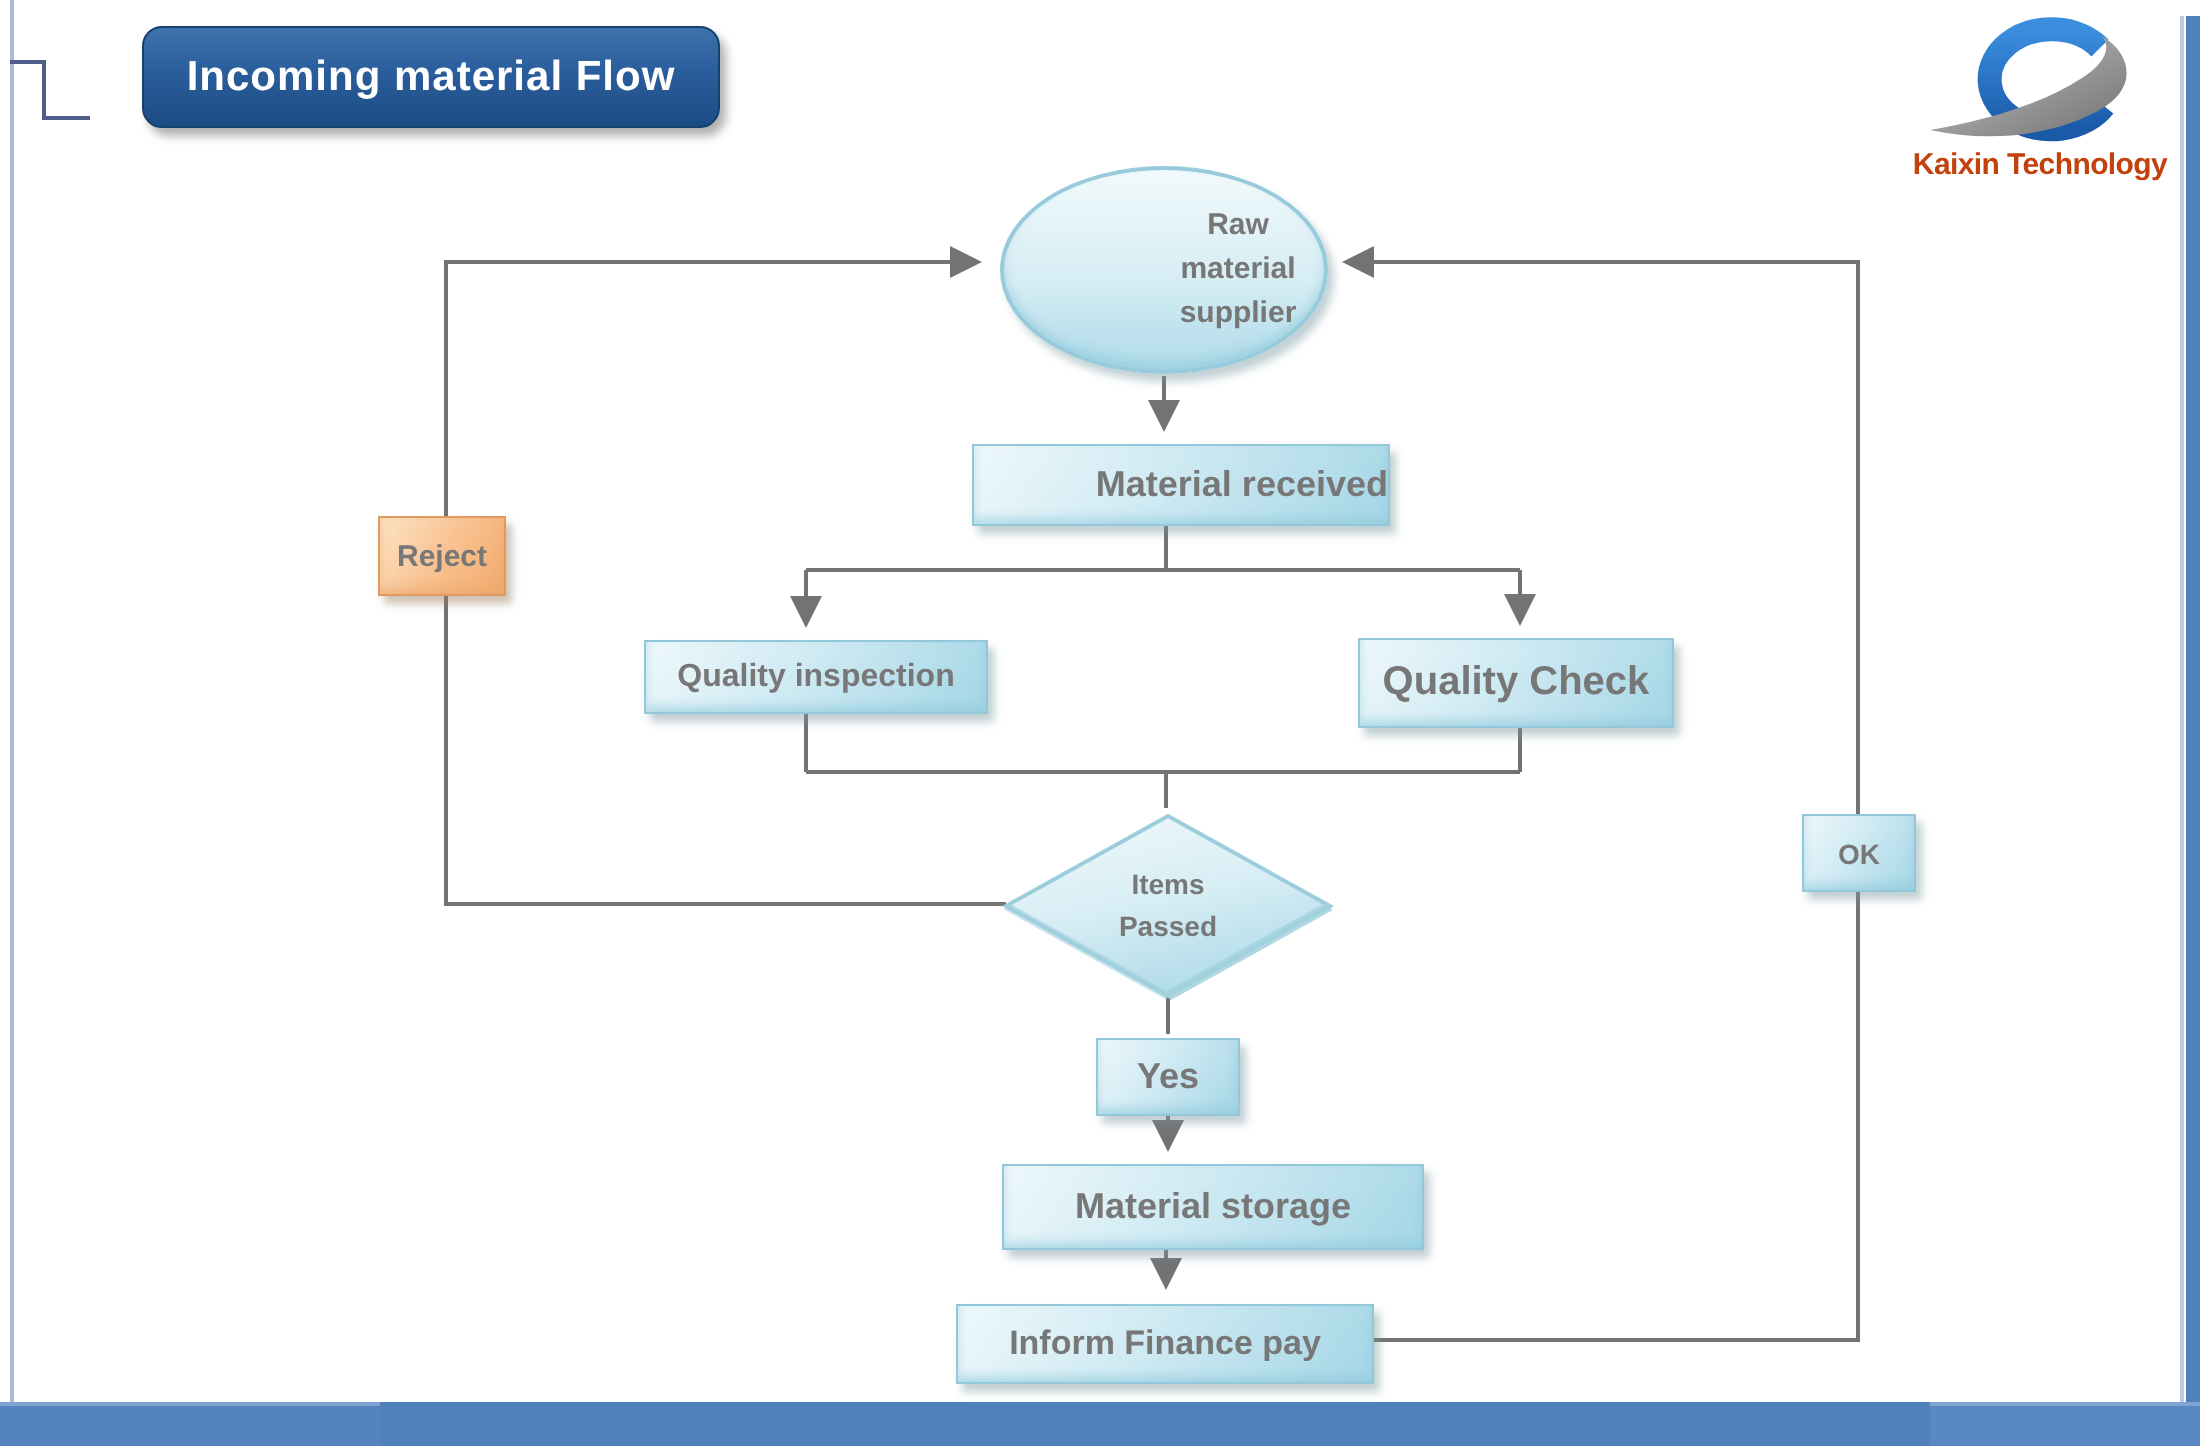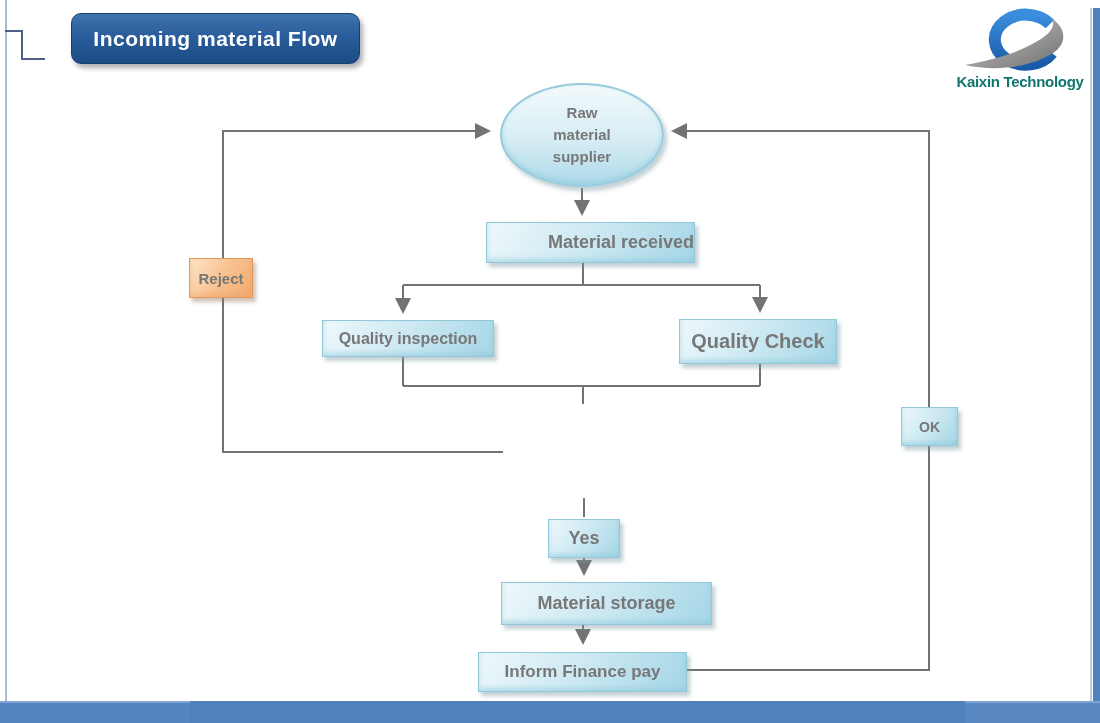--- a/index.html
+++ b/index.html
@@ -18,36 +18,36 @@
   
   .title-box{
     position:absolute;left:43px;top:13px;width:287px;height:49px;border-radius:10px;
     background:linear-gradient(180deg,#3e73ad 0%,#2a5d9b 45%,#1c4c85 100%);
     border:1px solid #16406e;box-shadow:3px 4px 5px rgba(60,60,60,.4);
     display:flex;align-items:center;justify-content:center;margin-left:28px;
   }
   .title-box span{color:#ffffff;font-size:21px;font-weight:bold;letter-spacing:.5px;}
   
   .logo{position:absolute;left:953px;top:8px;width:134px;height:85px;text-align:center;}
-  .logo-text{margin-top:-3px;font-size:15px;font-weight:bold;color:#0f766e;letter-spacing:-0.3px;}
+  .logo-text{margin-top:-3px;font-size:15px;font-weight:bold;color:#c2410c;letter-spacing:-0.3px;}
   
   .connector-layer{position:absolute;left:0;top:0;width:1100px;height:723px;z-index:1;pointer-events:none;}
   
   .shape{
     position:absolute;z-index:2;box-sizing:border-box;
     display:flex;align-items:center;justify-content:center;text-align:center;
     color:#777777;font-weight:bold;
     background:linear-gradient(125deg,#eef8fb 0%,#cfeaf3 45%,#a5d6e6 100%);
     border:1px solid #93c8da;
     box-shadow:3px 4px 4px rgba(120,150,160,.45), inset 0 -3px 5px rgba(140,200,218,.55);
   }
   .shape.ellipse{
     border-radius:50%;
     background:linear-gradient(180deg,#f2fafc 0%,#d6edf4 55%,#aedae9 100%);
-    border:2px solid #97cadb;line-height:1.45;
+    border:2px solid #97cadb;line-height:1.45;justify-content:flex-end;
   }
   .shape.orange{
     background:linear-gradient(125deg,#fde4c6 0%,#f8c291 50%,#f2a96c 100%);
     border:1px solid #e09a60;
     box-shadow:3px 4px 4px rgba(150,120,90,.45), inset 0 -3px 5px rgba(235,165,105,.55);
   }
   .diamond-wrap{position:absolute;z-index:2;}
   .diamond-label{
     position:absolute;left:0;top:0;width:100%;height:100%;
     display:flex;align-items:center;justify-content:center;text-align:center;
@@ -140,20 +140,37 @@
   </div>
 
   <div class="shape" style="left:679px;top:319px;width:158px;height:45px;font-size:20px;">
     <span>Quality Check</span>
   </div>
 
   <div class="shape" style="left:901px;top:379px;width:57px;height:39px;font-size:14px;margin-top:28px;">
     <span>OK</span>
   </div>
 
+  <div class="diamond-wrap" style="left:501px;top:406px;width:166px;height:94px;">
+    <svg width="166" height="94" viewBox="0 0 166 94">
+      <defs>
+        <linearGradient id="diaG" x1="0" y1="0" x2="0.4" y2="1">
+          <stop offset="0" stop-color="#f0f9fc"></stop>
+          <stop offset="0.55" stop-color="#d8eef5"></stop>
+          <stop offset="1" stop-color="#b3dcea"></stop>
+        </linearGradient>
+      </defs>
+      <polygon points="83,2 164,47 83,92 2,47" fill="url(#diaG)" stroke="#9bcddd" stroke-width="2"></polygon>
+      <path d="M 164,47 L 83,92" fill="none" stroke="#a3d1de" stroke-width="5" opacity="0.85"></path>
+      <path d="M 83,92 L 2,47" fill="none" stroke="#a3d1de" stroke-width="4" opacity="0.6"></path>
+    </svg>
+    <div class="diamond-label">
+      <span>Items Passed</span>
+    </div>
+  </div>
 
   <div class="shape" style="left:548px;top:519px;width:72px;height:39px;font-size:18px;">
     <span>Yes</span>
   </div>
 
   <div class="shape" style="left:476px;top:582px;width:211px;height:43px;font-size:18px;margin-left:25px;">
     <span>Material storage</span>
   </div>
 
   <div class="shape" style="left:478px;top:652px;width:209px;height:40px;font-size:17px;">

